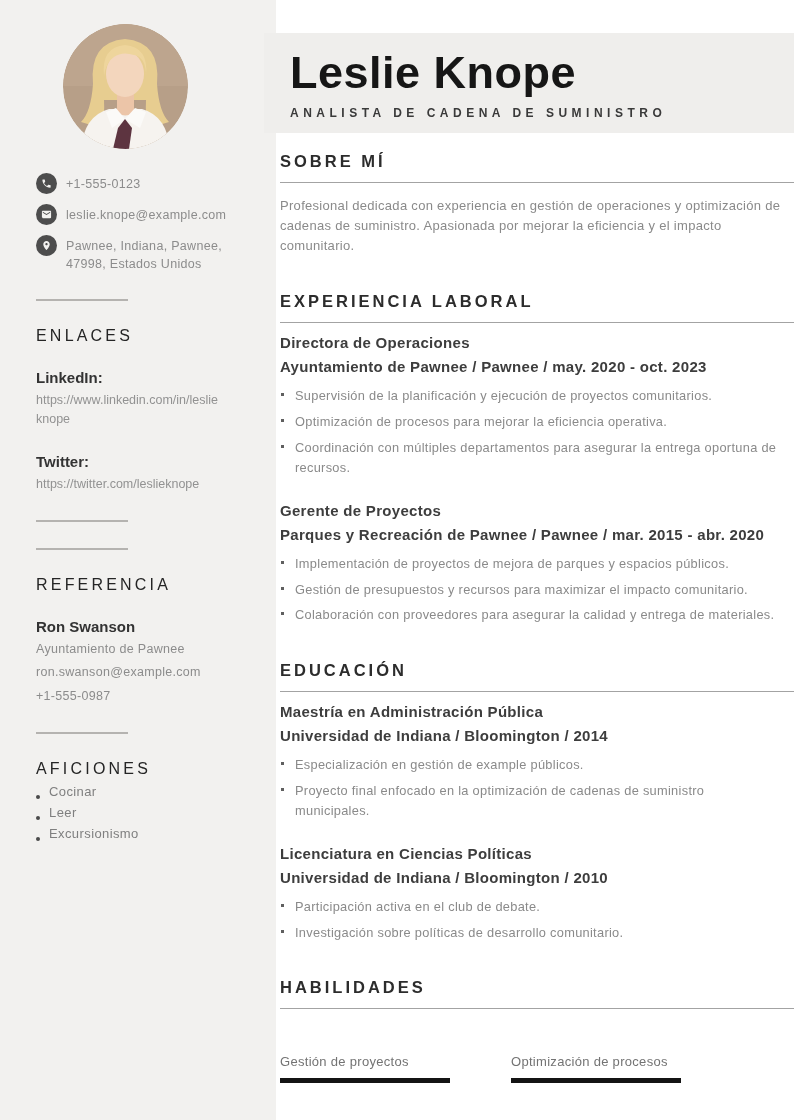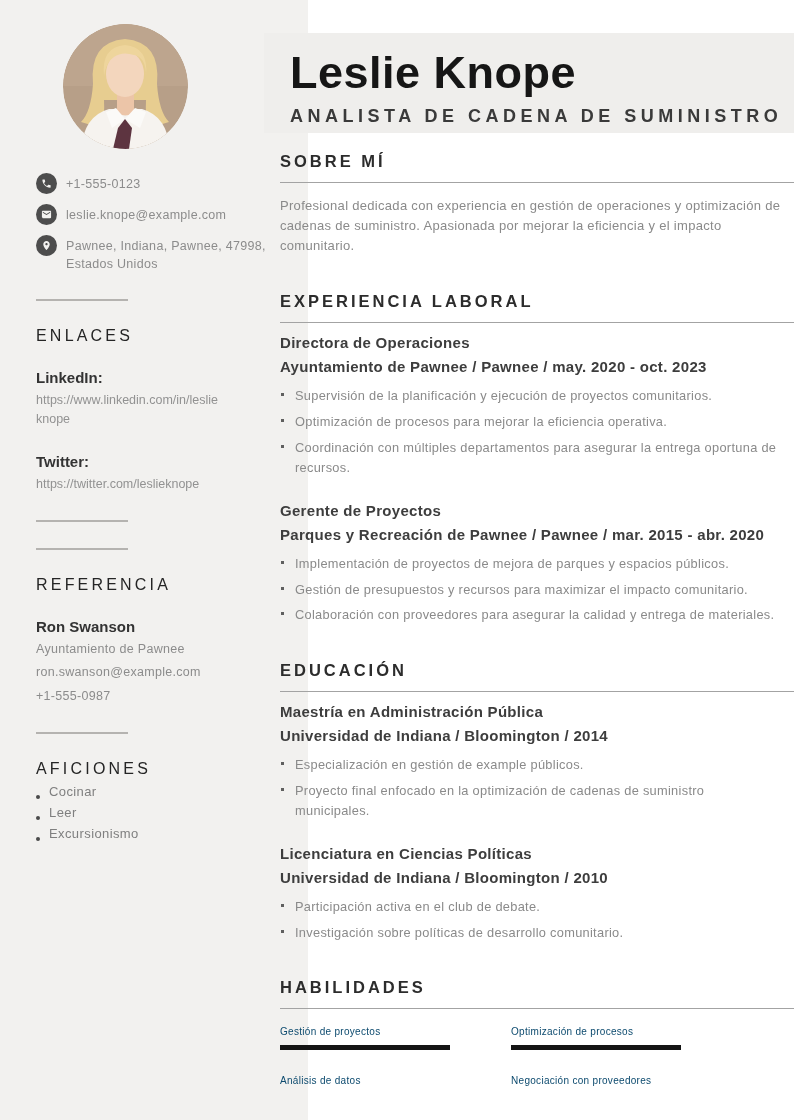--- a/index.html
+++ b/index.html
@@ -1,21 +1,21 @@
 <!DOCTYPE html>
 <html><head>
 <meta charset="utf-8">
 <style>
   * { margin:0; padding:0; box-sizing:border-box; }
   html,body { width:794px; }
   body { font-family:"Liberation Sans", sans-serif; background:#ffffff; }
   .page { position:relative; width:794px; height:1120px; background:#ffffff; overflow:hidden; }
 
   
-  .sidebar { position:absolute; left:0; top:0; width:308px; height:1120px; background:#f2f1ef; padding:24px 30px 0 36px; }
+  .sidebar { position:absolute; left:0; top:0; width:276px; height:1120px; background:#f2f1ef; padding:24px 30px 0 36px; }
   .photo-wrap { position:absolute; left:63px; top:24px; width:125px; height:125px; border-radius:50%; overflow:hidden; }
   .contact { margin-top:148px; }
   .contact-row { display:flex; align-items:flex-start; margin-bottom:9px; }
   .cicon { flex:0 0 21px; width:21px; height:21px; border-radius:50%; background:#4d4d4d; display:flex; align-items:center; justify-content:center; margin-right:9px; margin-top:1px; }
   .cicon svg { width:11px; height:11px; fill:#f2f1ef; }
   .contact-text { font-size:12.5px; color:#8c8c8c; line-height:1.45; letter-spacing:.3px; padding-top:3px; }
   .sdivider { border:none; border-top:2px solid #b5b3b0; width:92px; margin:26px 0 0 0; }
   .sheading { font-size:16px; font-weight:400; letter-spacing:3.2px; color:#252525; margin-top:26px; }
   .slabel { font-size:15px; font-weight:700; color:#333333; margin-top:24px; }
   .surl { font-size:12.5px; color:#929292; line-height:1.5; margin-top:5px; word-break:break-all; width:186px; }
@@ -25,40 +25,40 @@
   .lang-fill { height:5px; background:#141414; }
   .ref-name { font-size:15px; font-weight:700; color:#333333; margin-top:24px; }
   .ref-line { font-size:12.5px; color:#8c8c8c; line-height:1.5; margin-top:5px; letter-spacing:.3px; }
   .hobby { display:flex; align-items:flex-end; margin-top:6px; }
   .hobby-dot { width:4px; height:4px; border-radius:50%; background:#4a4a4a; margin-right:9px; }
   .hobby-label { font-size:13px; color:#7f7f7f; letter-spacing:.4px; }
 
   
   .band { position:absolute; left:264px; right:0; top:33px; height:100px; background:#efeeec; padding:16px 0 0 26px; }
   .name { font-size:45px; font-weight:700; color:#161616; letter-spacing:.5px; line-height:1.05; }
-  .job-subtitle { font-size:18px; font-weight:600; color:#3a3a3a; letter-spacing:4.5px; margin-top:10px; }
+  .job-subtitle { font-size:12px; font-weight:600; color:#3a3a3a; letter-spacing:4.5px; margin-top:10px; }
 
   
   .content { position:absolute; left:280px; right:0; top:133px; }
   .section { margin-top:36px; }
   .section:first-child { margin-top:19px; }
   .mheading { font-size:16.5px; font-weight:700; letter-spacing:3px; color:#2c2c2c; }
   .mrule { border:none; border-top:1px solid #a3a3a3; margin-top:11px; }
   .about-text { font-size:13px; color:#8a8a8a; line-height:1.55; letter-spacing:.3px; margin-top:13px; max-width:505px; }
   .entry { margin-top:9px; }
   .entry + .entry { margin-top:22px; }
   .entry-title { font-size:15px; font-weight:700; color:#3d3d3d; letter-spacing:.3px; line-height:1.4; }
   .entry-meta { font-size:15px; font-weight:700; color:#3d3d3d; letter-spacing:.3px; line-height:1.4; margin-top:3px; }
   ul.bullets { list-style:none; margin-top:9px; }
   ul.bullets li { position:relative; font-size:12.8px; color:#8a8a8a; line-height:1.55; letter-spacing:.3px; padding-left:15px; margin-bottom:6px; max-width:500px; }
   ul.bullets li::before { content:""; position:absolute; left:1px; top:7px; width:3px; height:3px; background:#5f5f5f; }
 
   .skills-grid { display:grid; grid-template-columns:170px 170px; column-gap:61px; row-gap:24px; margin-top:16px; }
   .skill { display:flex; flex-direction:column; justify-content:flex-end; }
-  .skill-name { font-size:10px; color:#0c4a6e; letter-spacing:.3px; line-height:1.4; }
+  .skill-name { font-size:13px; color:#737373; letter-spacing:.3px; line-height:1.4;margin-top:28px; }
   .skill-bar { margin-top:6px; height:5px; background:#141414; width:100%; }
 </style>
 </head>
 <body>
 
 <div class="page">
 
   <aside class="sidebar">
 
     <div class="photo-wrap">

